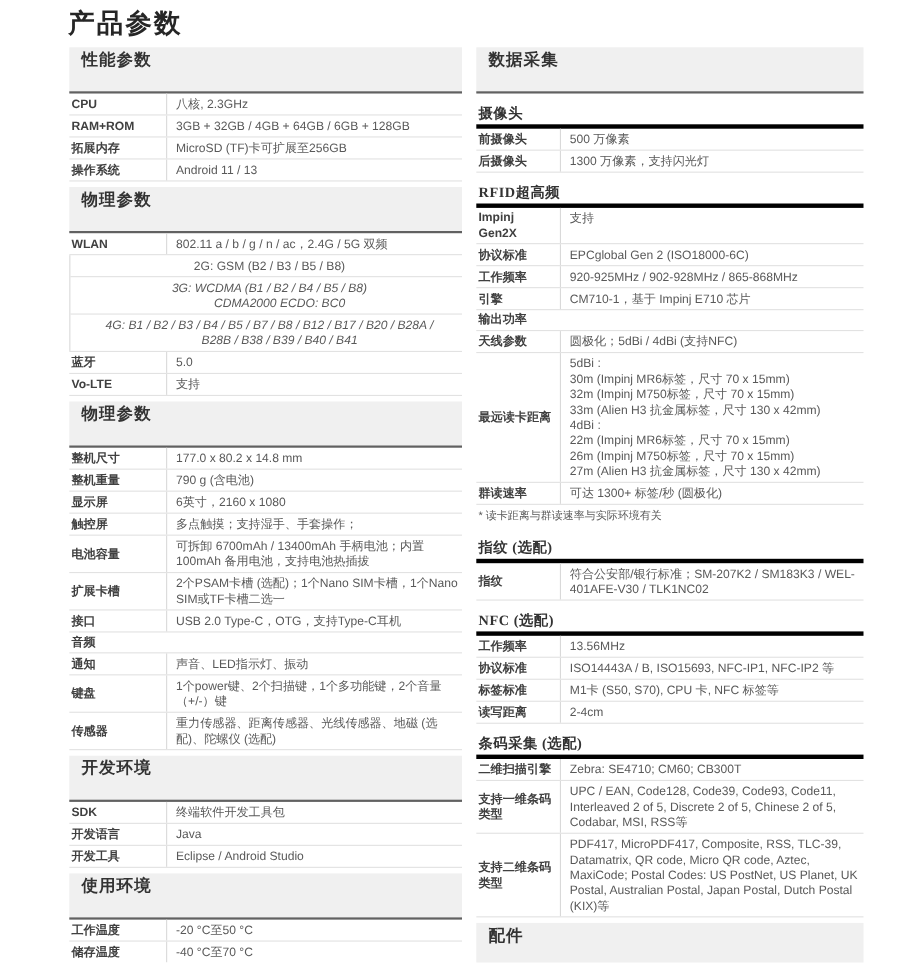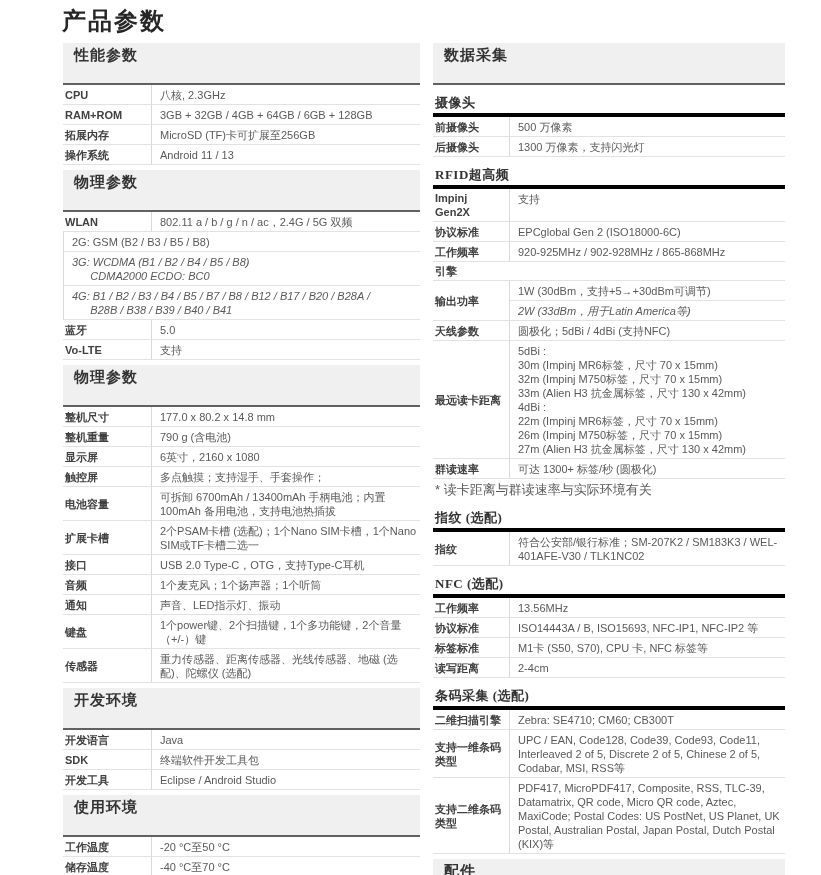--- a/index.html
+++ b/index.html
@@ -38,29 +38,29 @@
     font-weight:bold;color:var(--label-color,#404040);
     padding:2px 4px 2px 2px;display:flex;align-items:center;
   }
   .col-right .row-label{flex-basis:76px;max-width:76px;}
   .row-value{
     flex:1;color:var(--value-color,#595959);
     border-left:1px solid #d9d9d9;
     padding:2.5px 2px 2.5px 8px;white-space:pre-wrap;min-width:0;
   }
   .row-value.has-subrows{padding:0;}
-  .subrow{padding:2.5px 2px 2.5px 8px;white-space:pre-wrap;}
+  .subrow{padding:2.5px 2px 2.5px 8px;white-space:pre-wrap;text-align:center;}
   .subrow + .subrow{border-top:1px solid var(--row-divider,#e2e2e2);font-style:italic;}
   .free-row{
     font-size:11px;color:var(--value-color,#595959);line-height:14px;
     padding:3.5px 0 3.5px 2px;border-bottom:1px solid var(--row-divider,#e2e2e2);
     white-space:pre-wrap;
   }
   .footnote{
-    font-size:13px;color:var(--value-color,#595959);line-height:13px;
+    font-size:10px;color:var(--value-color,#595959);line-height:13px;
     padding:4px 0 4px 2px;
   }
 </style>
 </head>
 <body style="--title-color: #262626; --bar-bg: #f0f0f0; --bar-underline: #616161; --row-divider: #e2e2e2; --label-color: #404040; --value-color: #595959;">
 
 <h1 class="page-title">产品参数</h1>
 
 <div id="col-left" class="col col-left">
     <div class="sec-header">性能参数</div>
@@ -122,42 +122,41 @@
     <div class="row">
       <div class="row-label">扩展卡槽</div>
       <div class="row-value">2个PSAM卡槽 (选配)；1个Nano SIM卡槽，1个Nano SIM或TF卡槽二选一</div>
     </div>
     <div class="row">
       <div class="row-label">接口</div>
       <div class="row-value">USB 2.0 Type-C，OTG，支持Type-C耳机</div>
     </div>
     <div class="row">
       <div class="row-label">音频</div>
-      <div class="row-value">1个麦克风；1个扬声器；1个听筒</div>
     </div>
     <div class="row">
       <div class="row-label">通知</div>
       <div class="row-value">声音、LED指示灯、振动</div>
     </div>
     <div class="row">
       <div class="row-label">键盘</div>
       <div class="row-value">1个power键、2个扫描键，1个多功能键，2个音量（+/-）键</div>
     </div>
     <div class="row">
       <div class="row-label">传感器</div>
       <div class="row-value">重力传感器、距离传感器、光线传感器、地磁 (选配)、陀螺仪 (选配)</div>
     </div>
     <div class="sec-header">开发环境</div>
     <div class="row">
+      <div class="row-label">SDK</div>
+      <div class="row-value">终端软件开发工具包</div>
+    </div>
+    <div class="row">
       <div class="row-label">开发语言</div>
       <div class="row-value">Java</div>
-    </div>
-    <div class="row">
-      <div class="row-label">SDK</div>
-      <div class="row-value">终端软件开发工具包</div>
     </div>
     <div class="row">
       <div class="row-label">开发工具</div>
       <div class="row-value">Eclipse / Android Studio</div>
     </div>
     <div class="sec-header">使用环境</div>
     <div class="row">
       <div class="row-label">工作温度</div>
       <div class="row-value">-20 °C至50 °C</div>
     </div>
@@ -193,24 +192,24 @@
     <div class="row">
       <div class="row-label">协议标准</div>
       <div class="row-value">EPCglobal Gen 2 (ISO18000-6C)</div>
     </div>
     <div class="row">
       <div class="row-label">工作频率</div>
       <div class="row-value">920-925MHz / 902-928MHz / 865-868MHz</div>
     </div>
     <div class="row">
       <div class="row-label">引擎</div>
+      <div class="row-value">CM710-1，基于 Impinj E710 芯片</div>
     </div>
     <div class="row">
       <div class="row-label">输出功率</div>
-      <div class="row-value has-subrows"><div class="subrow">1W (30dBm，支持+5→+30dBm可调节)</div><div class="subrow">2W (33dBm，用于Latin America等)</div></div>
     </div>
     <div class="row">
       <div class="row-label">天线参数</div>
       <div class="row-value">圆极化；5dBi / 4dBi (支持NFC)</div>
     </div>
     <div class="row">
       <div class="row-label">最远读卡距离</div>
       <div class="row-value">5dBi :
 30m (Impinj MR6标签，尺寸 70 x 15mm)
 32m (Impinj M750标签，尺寸 70 x 15mm)

